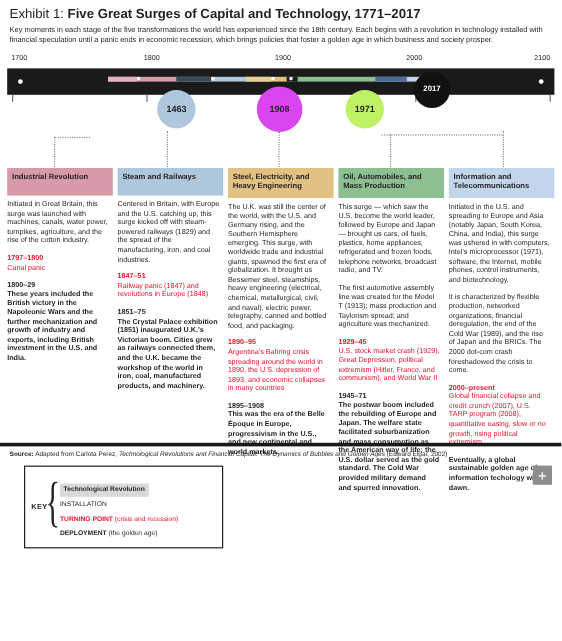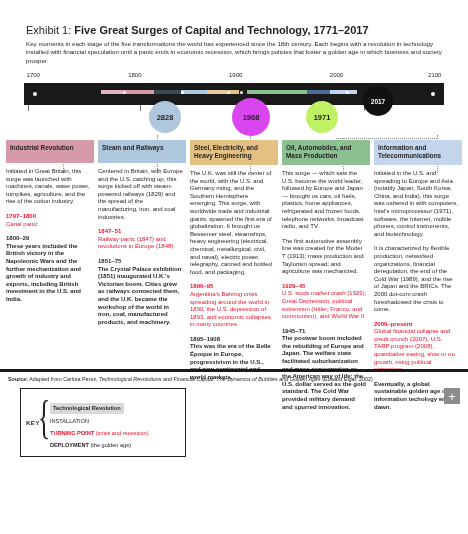--- a/index.html
+++ b/index.html
@@ -5,21 +5,21 @@
   * { box-sizing: border-box; }
   html, body { margin:0; padding:0; }
   body {
     width:468px; height:534px;
     background:#ffffff;
     font-family:"Liberation Sans", sans-serif;
     color:#231f20;
     overflow:hidden;
     position:relative;
   }
-  .page { position:relative; width:468px; height:408px; padding:18px; }
+  .page { position:relative; width:468px; height:408px; padding:0; }
 
   
   .hdr { padding:6px 8px 0 8px; }
   .exhibit-title { font-size:11px; line-height:13px; font-weight:400; color:#231f20; margin:0 0 3px 0; }
   .exhibit-title .strong { font-weight:bold; }
   .deck { font-size:6.2px; line-height:8.4px; color:#231f20; margin:0; max-width:452px; }
 
   
   .tl-wrap { position:relative; height:112px; margin-top:7px; }
   .tl-axis-labels { position:relative; height:10px; margin:0 6px; }
@@ -142,21 +142,21 @@
     <div class="tl-tick" style="left:122px"></div>
     <div class="tl-tick" style="left:234px"></div>
     <div class="tl-tick" style="left:346px"></div>
     <div class="tl-tick" style="left:458px"></div>
 
     <div class="circle dark" style="left:345px;top:14px;width:30px;height:30px">
       <span>2017</span>
     </div>
 
     <div class="circle" style="left:131px;top:29px;width:32px;height:32px;background:#aec7dc">
-      <span>2828</span>
+      <span>1463</span>
     </div>
     <div class="circle" style="left:214px;top:26px;width:38px;height:38px;background:#d946ef">
       <span>1908</span>
     </div>
     <div class="circle" style="left:288px;top:29px;width:32px;height:32px;background:#bef264">
       <span>1971</span>
     </div>
 
     <div class="stem" style="left:45px;top:68px;height:33px"></div>
     <div class="stem" style="left:139px;top:63px;height:38px"></div>

